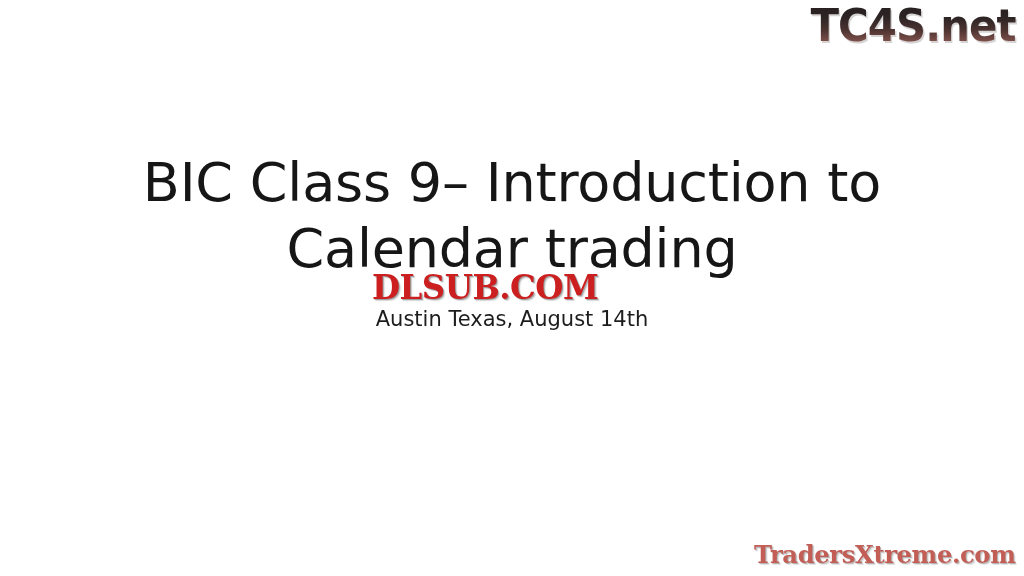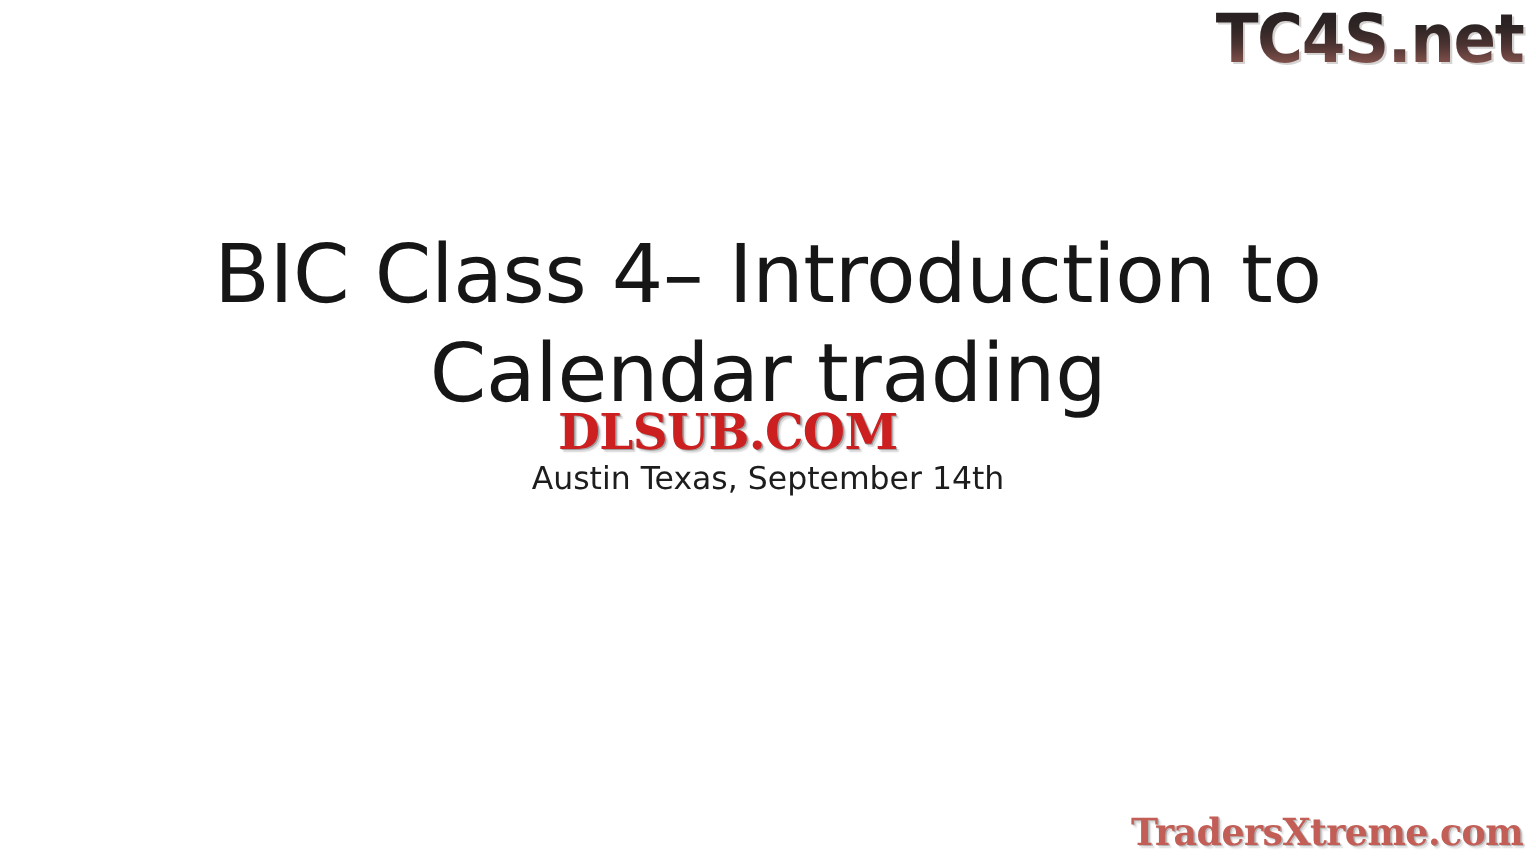--- a/index.html
+++ b/index.html
@@ -147,25 +147,25 @@
 <body>
 
 <div id="slide">
 
   <div>
     <div class="tc4s-logo-shadow">TC4S.net</div>
     <div class="tc4s-logo">TC4S.net</div>
   </div>
 
   <div class="title-block">
-    <h1 class="slide-title">BIC Class 4– Introduction to
+    <h1 class="slide-title">BIC Class 9– Introduction to
 Calendar trading</h1>
   </div>
 
   <div class="dlsub-mark">DLSUB.COM</div>
 
   <div class="subtitle-block">
-    <p class="slide-subtitle">Austin Texas, September 14th</p>
+    <p class="slide-subtitle">Austin Texas, August 14th</p>
   </div>
 
   <div class="tx-mark">TradersXtreme.com</div>
 
 </div>
 
 </body></html>

